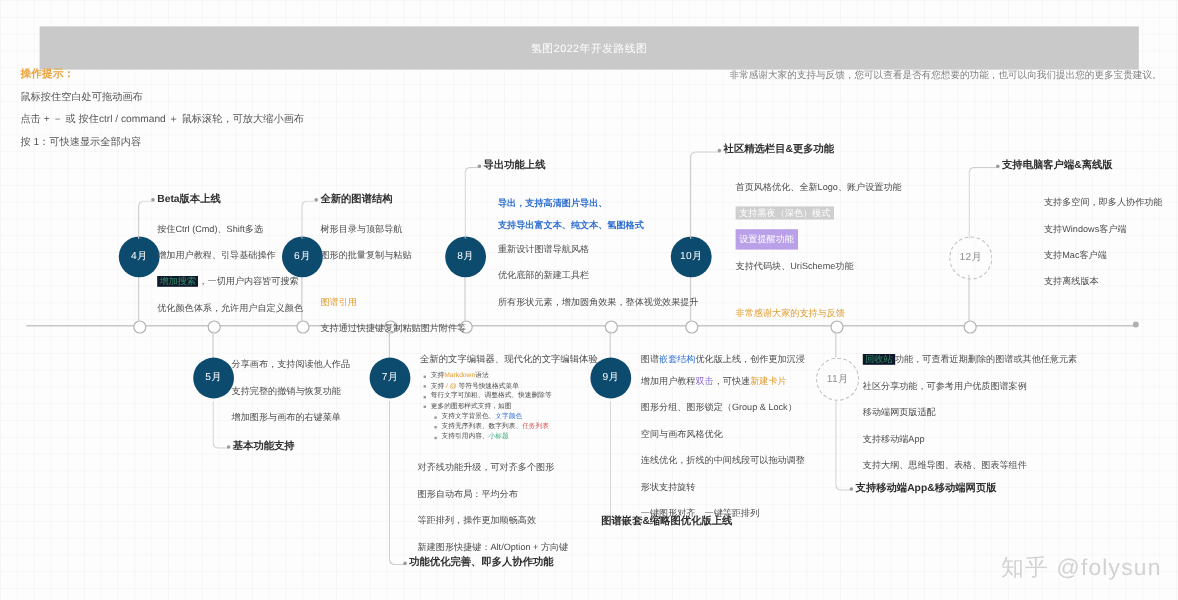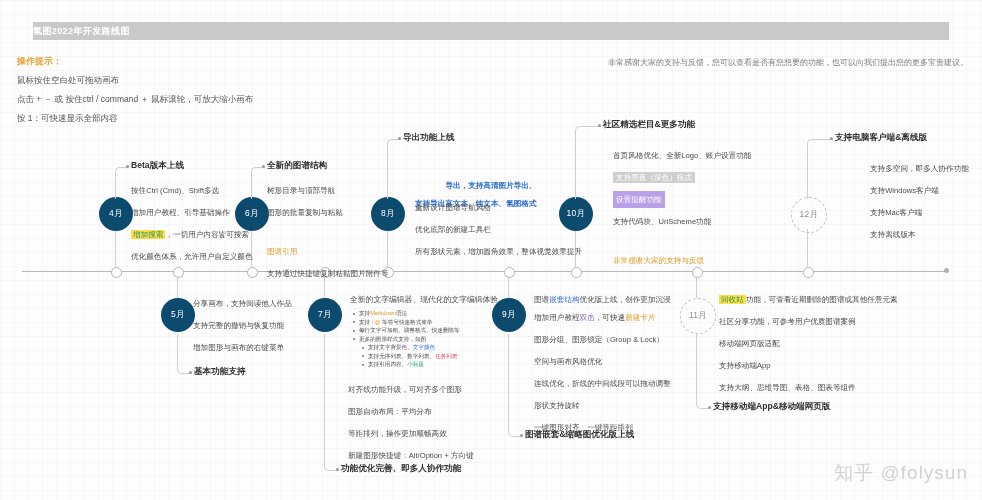--- a/index.html
+++ b/index.html
@@ -20,25 +20,25 @@
       linear-gradient(to bottom, rgba(0,0,0,0.022) 1px, transparent 1px);
     background-size: 14px 14px;
   }
 
   
   #titlebar {
     position: absolute;
     left: 33px;
     top: 22px;
     width: 916px;
-    height: 18px;
+    height: 36px;
     background: #c9c9c9;
     display: flex;
     align-items: center;
-    font-weight: bold;
+    justify-content: center;
   }
   #titlebar .t {
     font-size: 9px;
     color: #ffffff;
     letter-spacing: .4px;
   }
 
   
   #hints {
     position: absolute;
@@ -148,21 +148,21 @@
     background: #cfcfcf;
     color: #ffffff;
     padding: 1px 3px;
   }
   .hl-purple {
     background: #b9a0e8;
     color: #ffffff;
     padding: 4px 3px;
   }
   .hl-green-bg {
-    background: #fde047;
+    background: #0f172a;
     color: #2e8f66;
     padding: 0 2px;
   }
 
   
   .conn {
     position: absolute;
     border-color: #cfcfcf;
     border-style: solid;
     border-width: 0;
@@ -326,42 +326,42 @@
 <div class="hdr-dot" style="left:336px; top:468px;"></div>
 <div class="block" style="left:341px; top:463px;">
   <div class="hdr">功能优化完善、即多人协作功能</div>
 </div>
 
 <div class="conn" style="left:387px; top:139px; width:13px; height:59px; border-left-width:1px; border-top-width:1px; border-top-left-radius:5px;"></div>
 <div class="hdr-dot" style="left:398px; top:137px;"></div>
 <div class="block" style="left:403px; top:132px;">
   <div class="hdr">导出功能上线</div>
 </div>
-<div class="block" style="left:415px; top:180px;text-align:right;">
+<div class="block" style="left:415px; top:164px;">
   <div class="line blue tight">导出，支持高清图片导出、</div>
   <div class="line blue">支持导出富文本、纯文本、氢图格式</div>
 </div>
 <div class="block" style="left:415px; top:202px;">
   <div class="line">重新设计图谱导航风格</div>
   <div class="line">优化底部的新建工具栏</div>
   <div class="line">所有形状元素，增加圆角效果，整体视觉效果提升</div>
 </div>
 
 <div class="block" style="left:534px; top:294px;">
   <div class="line tight"><span>图谱</span><span class="blue-sm">嵌套结构</span><span>优化版上线，创作更加沉浸</span></div>
   <div class="line"><span>增加用户教程</span><span class="purple-t">双击</span><span>，可快速</span><span class="orange">新建卡片</span></div>
   <div class="line">图形分组、图形锁定（Group &amp; Lock）</div>
   <div class="line">空间与画布风格优化</div>
   <div class="line">连线优化，折线的中间线段可以拖动调整</div>
   <div class="line">形状支持旋转</div>
   <div class="line">一键图形对齐、一键等距排列</div>
 </div>
 <div class="conn" style="left:508px; top:334px; width:13px; height:102px; border-left-width:1px; border-bottom-width:1px; border-bottom-left-radius:5px;"></div>
 <div class="hdr-dot" style="left:520px; top:434px;"></div>
-<div class="block" style="left:525px; top:429px;">
+<div class="block" style="left:501px; top:429px;">
   <div class="hdr">图谱嵌套&amp;缩略图优化版上线</div>
 </div>
 
 <div class="conn" style="left:575px; top:126px; width:25px; height:72px; border-left-width:1px; border-top-width:1px; border-top-left-radius:5px;"></div>
 <div class="hdr-dot" style="left:598px; top:124px;"></div>
 <div class="block" style="left:603px; top:119px;">
   <div class="hdr">社区精选栏目&amp;更多功能</div>
 </div>
 <div class="block" style="left:613px; top:150px;">
   <div class="line">首页风格优化、全新Logo、账户设置功能</div>

